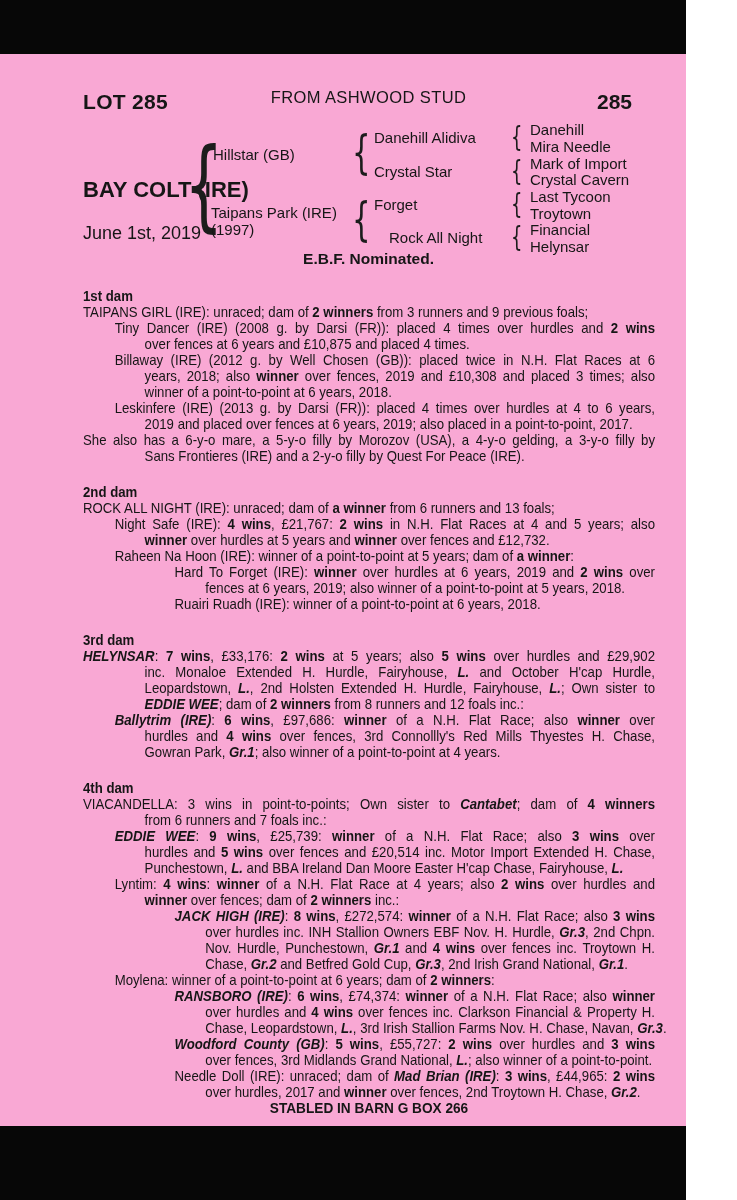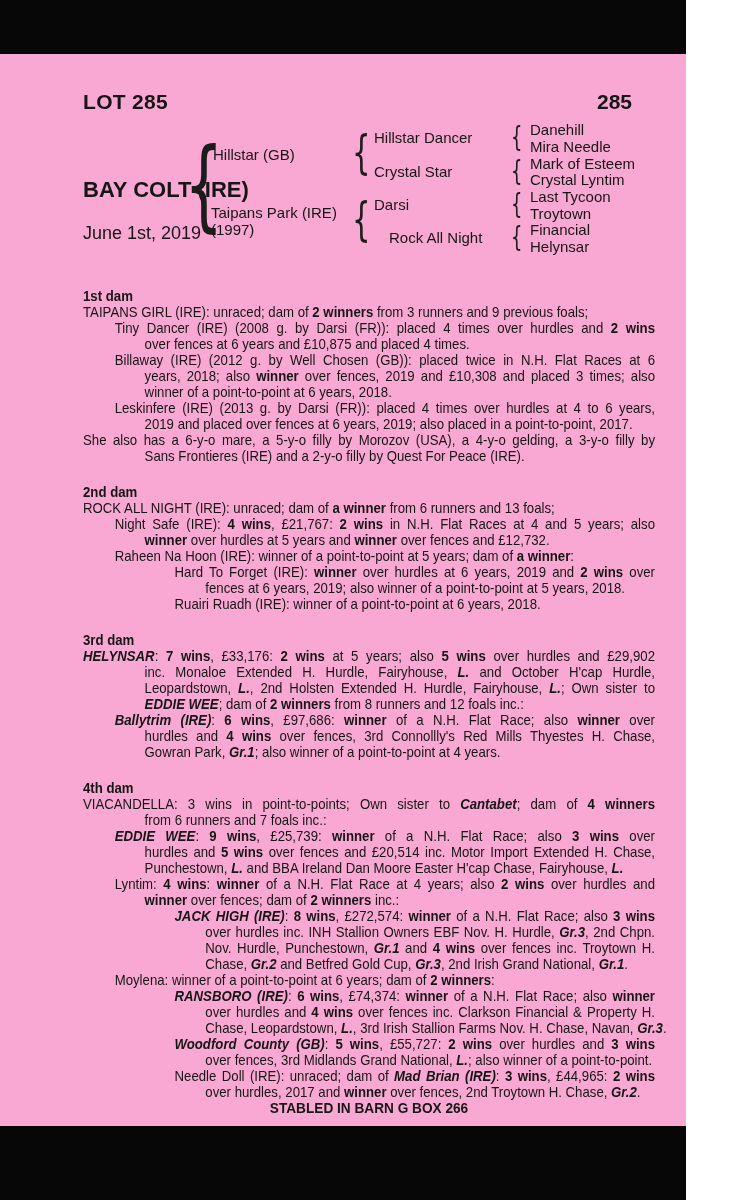--- a/index.html
+++ b/index.html
@@ -39,52 +39,54 @@
                border:2px solid #c9c9c9;border-radius:12px;background:#fff;}
 </style>
 </head>
 <body>
 
 <div class="page">
   <div class="bar top"></div>
   <div class="bar bottom"></div>
 
   <div class="lot">LOT 285</div>
+  <div class="consignor">FROM ASHWOOD STUD</div>
   <div class="pagenum">285</div>
 
   <div class="tree">
     <div class="horse">BAY COLT (IRE)</div>
     <div class="foaled">June 1st, 2019</div>
 
     <span class="brace b-lg" style="left:184px;top:123px;">{</span>
     <div class="tn" style="left:213px;top:146px;">Hillstar (GB)</div>
     <div class="tn" style="left:211px;top:204px;">Taipans Park (IRE)</div>
     <div class="tn" style="left:211px;top:221px;">(1997)</div>
 
     <span class="brace b-md" style="left:352px;top:123px;">{</span>
     <span class="brace b-md" style="left:352px;top:190px;">{</span>
-    <div class="tn" style="left:374px;top:129px;">Hillstar Dancer</div>
+    <div class="tn" style="left:374px;top:129px;">Danehill Alidiva</div>
     <div class="tn" style="left:374px;top:163px;">Crystal Star</div>
-    <div class="tn" style="left:374px;top:196px;">Darsi</div>
+    <div class="tn" style="left:374px;top:196px;">Forget</div>
     <div class="tn" style="left:389px;top:229px;">Rock All Night</div>
 
     <span class="brace b-sm" style="left:511px;top:119px;">{</span>
     <span class="brace b-sm" style="left:511px;top:153px;">{</span>
     <span class="brace b-sm" style="left:511px;top:186px;">{</span>
     <span class="brace b-sm" style="left:511px;top:219px;">{</span>
     <div class="tn" style="left:530px;top:121px;">Danehill</div>
     <div class="tn" style="left:530px;top:138px;">Mira Needle</div>
-    <div class="tn" style="left:530px;top:155px;">Mark of Esteem</div>
-    <div class="tn" style="left:530px;top:171px;">Crystal Lyntim</div>
+    <div class="tn" style="left:530px;top:155px;">Mark of Import</div>
+    <div class="tn" style="left:530px;top:171px;">Crystal Cavern</div>
     <div class="tn" style="left:530px;top:188px;text-align:right;">Last Tycoon</div>
     <div class="tn" style="left:530px;top:205px;">Troytown</div>
     <div class="tn" style="left:530px;top:221px;">Financial</div>
     <div class="tn" style="left:530px;top:238px;">Helynsar</div>
   </div>
 
+  <div class="ebf">E.B.F. Nominated.</div>
 
   <div class="textblock">
     <div id="pedigree-body">
         <div class="section">
           <div class="sec-head">1st dam</div>
           <div class="ln ln-end" style="padding-left: 0px;"><span>TAIPANS GIRL (IRE): unraced; dam of </span><span class="rb">2 winners</span><span> from 3 runners and 9 previous foals;</span></div>
           <div class="ln" style="padding-left: 36px;"><span>Tiny Dancer (IRE) (2008 g. by Darsi (FR)): placed 4 times over hurdles and </span><span class="rb">2 wins</span></div>
           <div class="ln ln-end" style="padding-left: 70px;"><span>over fences at 6 years and £10,875 and placed 4 times.</span></div>
           <div class="ln" style="padding-left: 36px;"><span>Billaway (IRE) (2012 g. by Well Chosen (GB)): placed twice in N.H. Flat Races at 6</span></div>
           <div class="ln" style="padding-left: 70px;"><span>years, 2018; also </span><span class="rb">winner</span><span> over fences, 2019 and £10,308 and placed 3 times; also</span></div>

